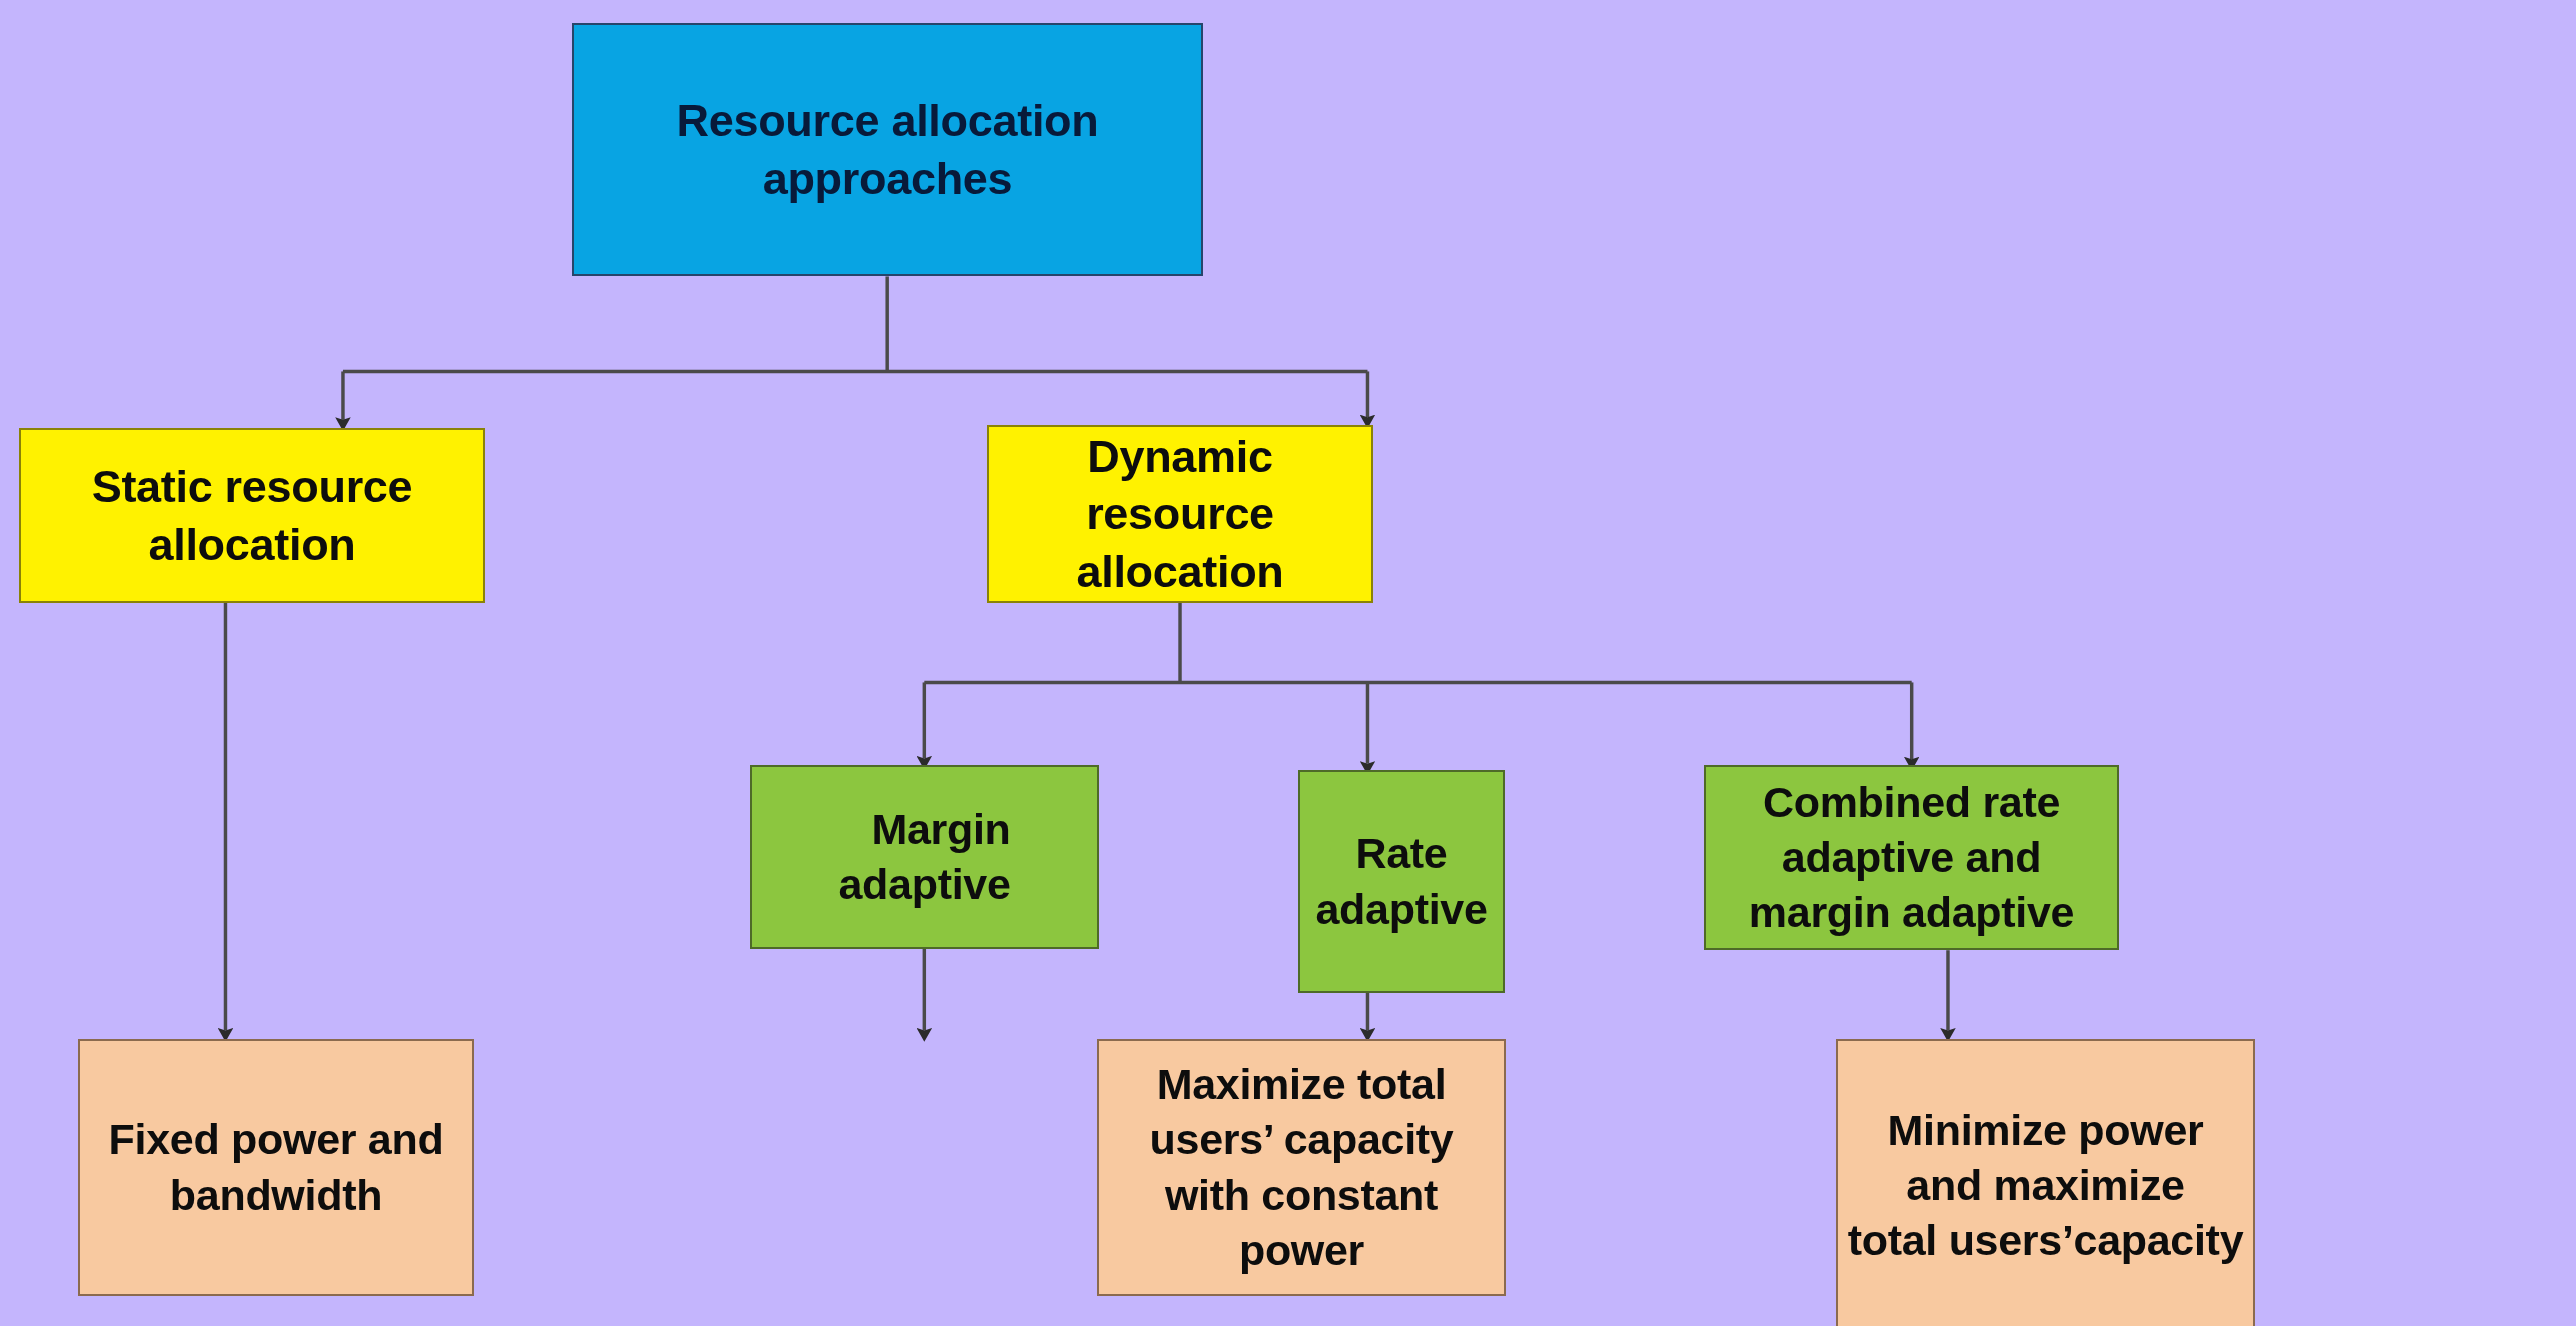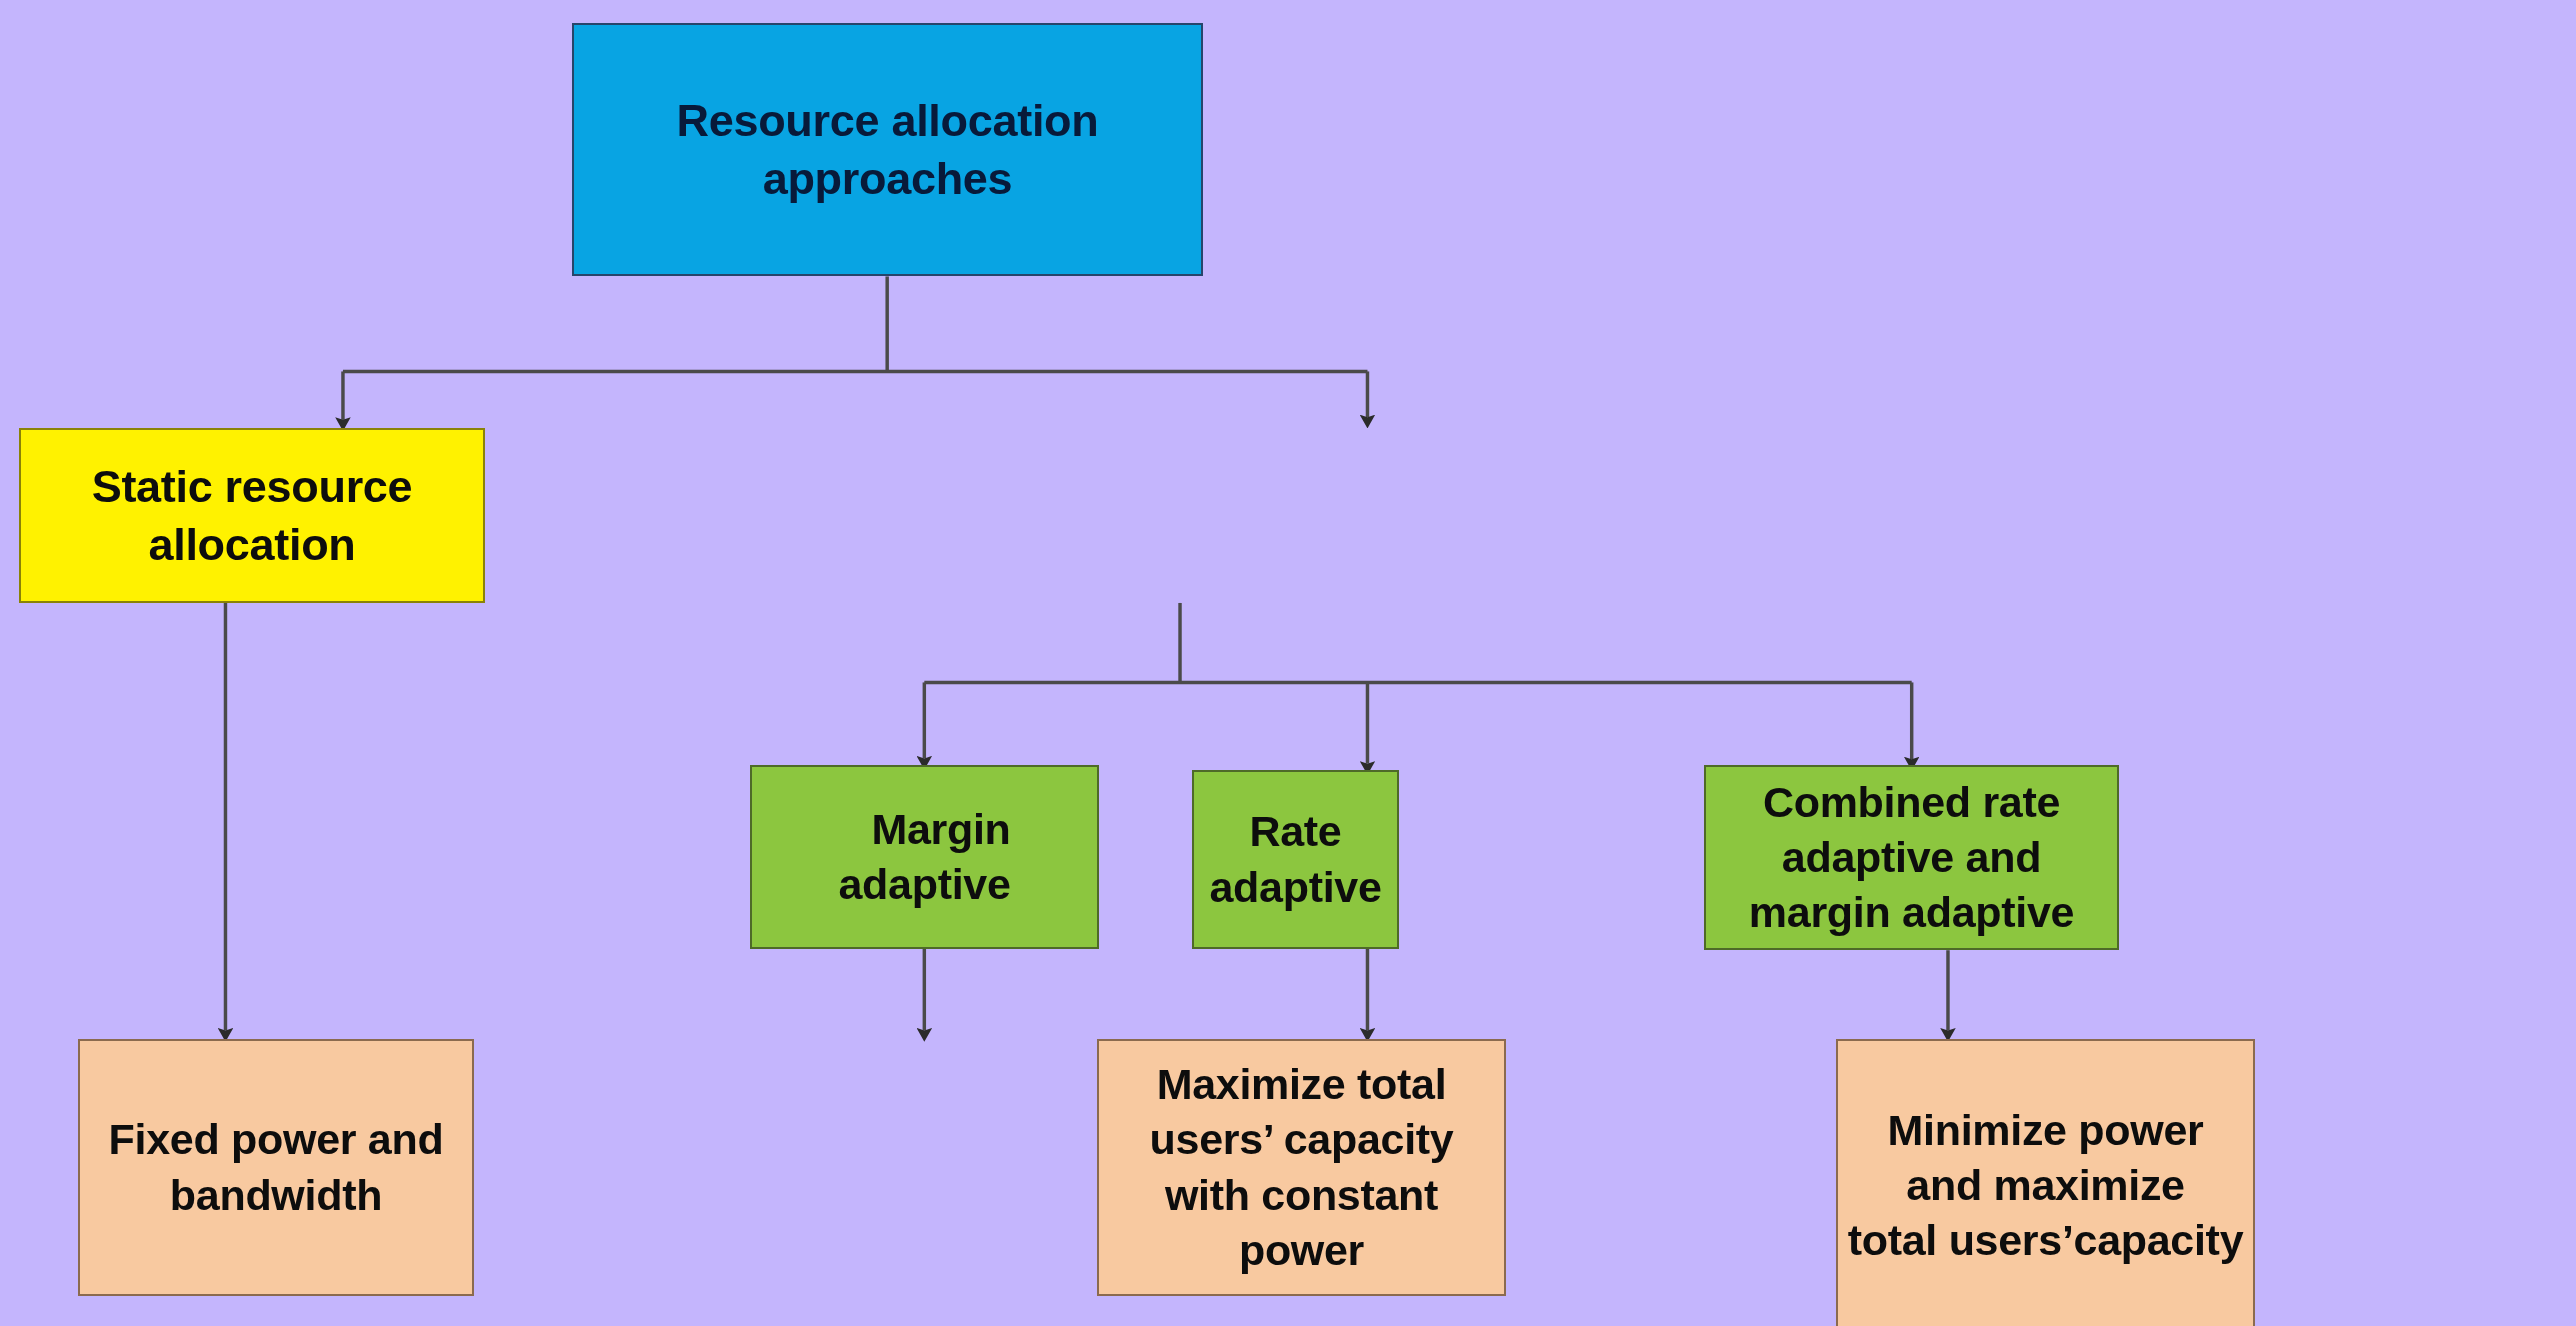--- a/index.html
+++ b/index.html
@@ -52,27 +52,30 @@
 
   <div class="node root" style="left:572px;top:23px;width:631px;height:253px;">
     <span>Resource allocation
 approaches</span>
   </div>
 
   <div class="node lvl1" style="left:19px;top:428px;width:466px;height:175px;">
     <span>Static resource allocation</span>
   </div>
 
+  <div class="node lvl1" style="left:987px;top:425px;width:386px;height:178px;">
+    <span>Dynamic resource allocation</span>
+  </div>
 
   <div class="node lvl2" style="left:750px;top:765px;width:349px;height:184px;text-align:right;">
     <span>Margin
 adaptive</span>
   </div>
 
-  <div class="node lvl2" style="left:1192px;top:770px;width:207px;height:179px;">
+  <div class="node lvl2" style="left:1298px;top:770px;width:207px;height:223px;">
     <span>Rate
 adaptive</span>
   </div>
 
   <div class="node lvl2" style="left:1704px;top:765px;width:415px;height:185px;justify-content:center;">
     <span>Combined rate adaptive and
 margin adaptive</span>
   </div>
 
   <div class="node leaf" style="left:78px;top:1039px;width:396px;height:257px;">

